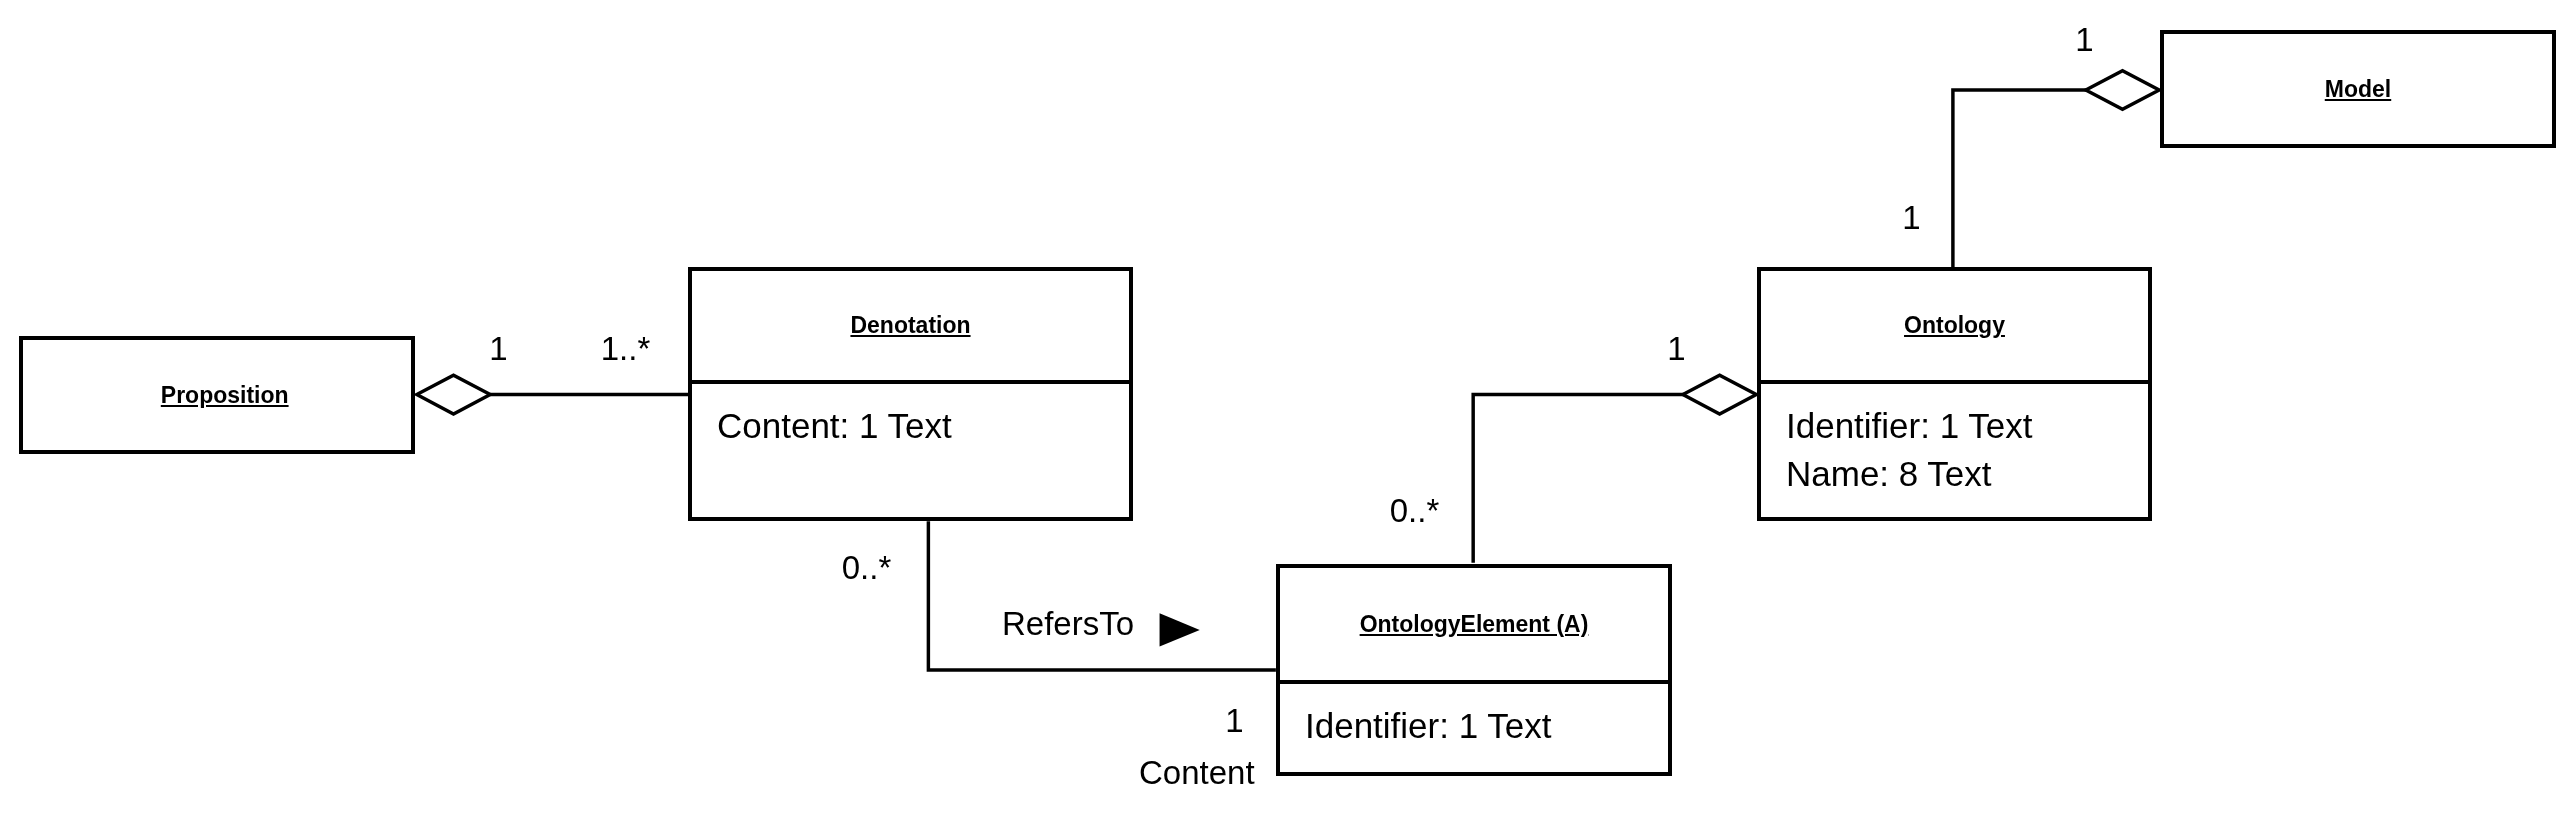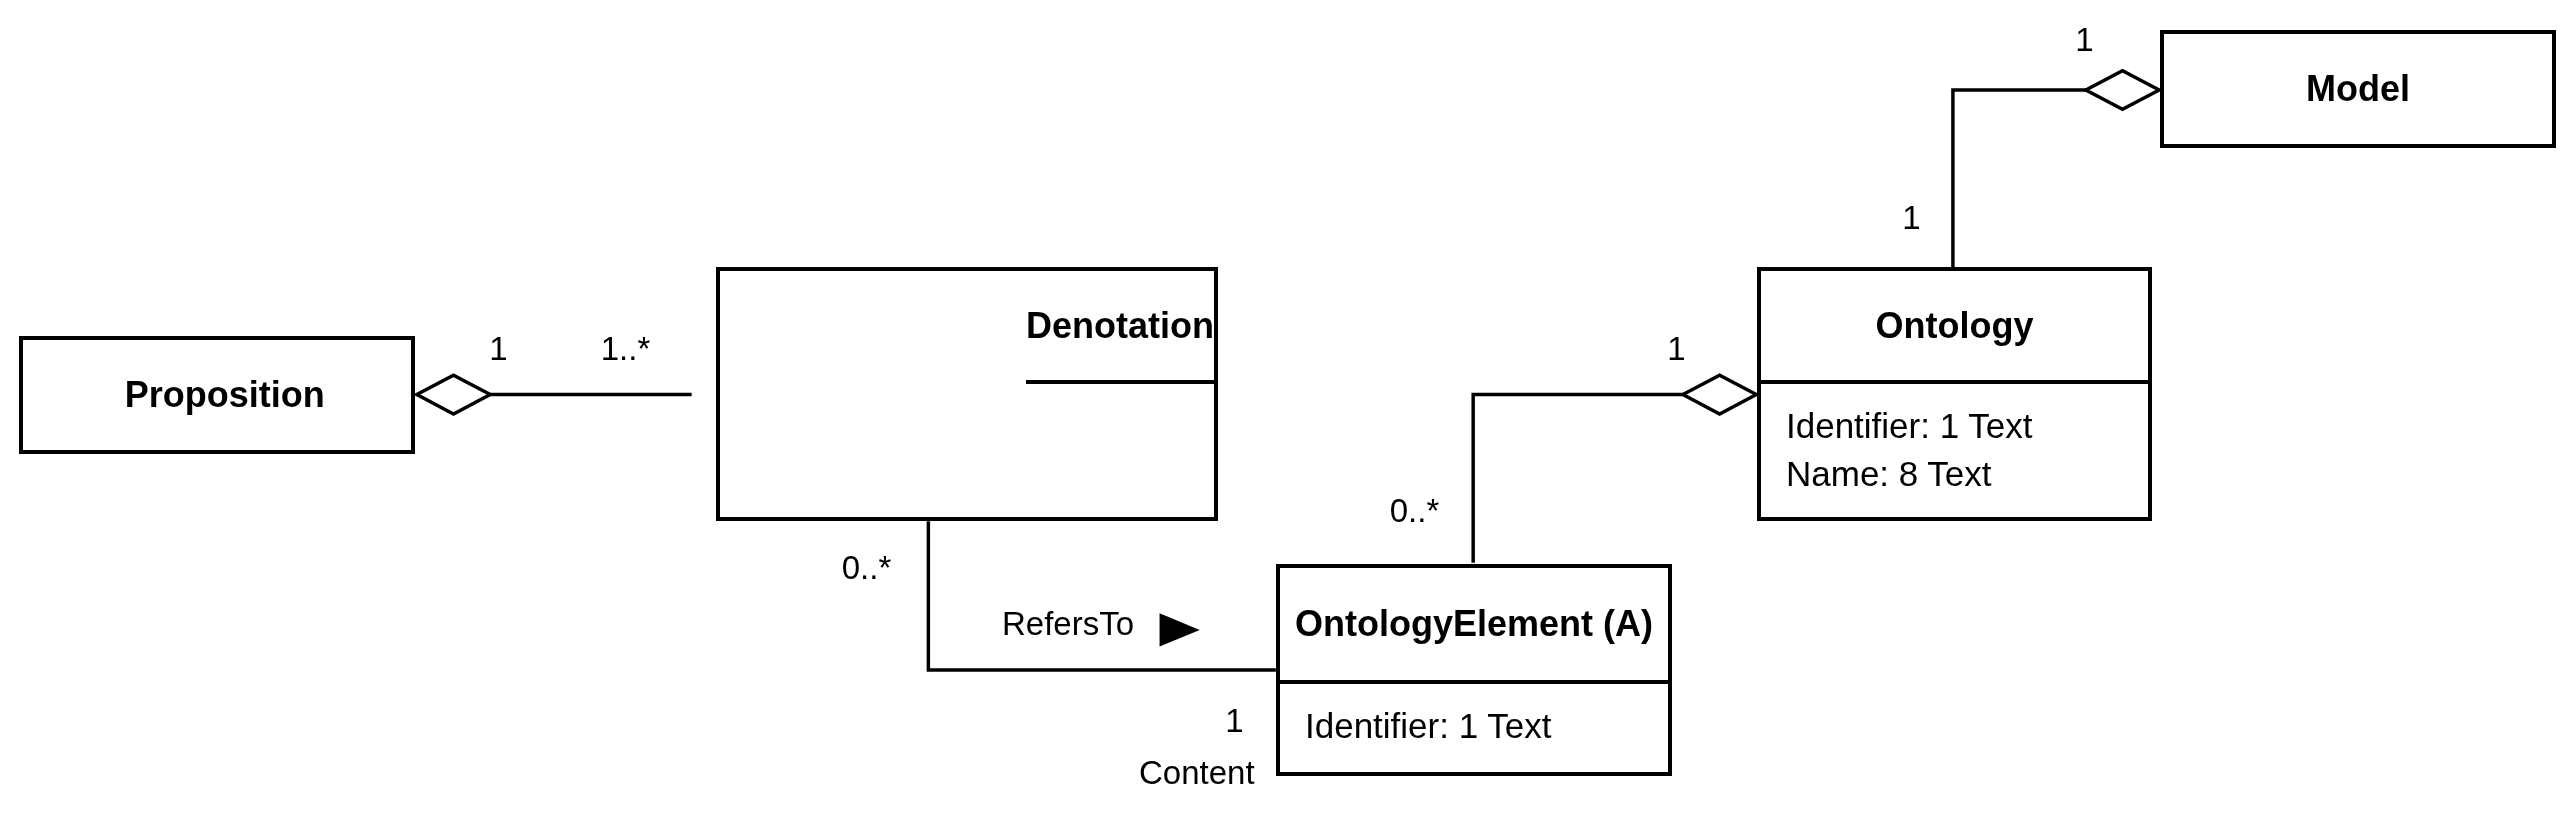--- a/index.html
+++ b/index.html
@@ -28,23 +28,24 @@
     border: 4.2px solid #000000;
     background: #ffffff;
     display: flex;
     flex-direction: column;
   }
   .uml-title {
     display: flex;
     align-items: center;
     justify-content: center;
     font-weight: bold;
-    font-size: 36px;
+    font-size: 23px;
     letter-spacing: 0px;
     flex: 0 0 auto;
+    text-decoration: underline;
   }
   .uml-title.only {
     flex: 1 1 auto;
   }
   .uml-sep {
     border-bottom: 4.2px solid #000000;
   }
   .uml-attrs {
     box-sizing: border-box;
     padding: 18px 14px 0 25px;
@@ -80,23 +81,24 @@
     <polygon points="2430,570 2483,542 2536,570 2483,598" fill="#ffffff" stroke="#000000" stroke-width="5"></polygon>
 
     <polyline points="2820,386 2820,130 3014,130" fill="none" stroke="#000000" stroke-width="5"></polyline>
     <polygon points="3012,130 3065,102 3118,130 3065,158" fill="#ffffff" stroke="#000000" stroke-width="5"></polygon>
   </svg>
 
   <div class="uml-class" style="left:18.7px; top:336px; width:396px; height:118px;padding-left:16px;">
     <div class="uml-title only">Proposition</div>
   </div>
 
-  <div class="uml-class" style="left:716px; top:267px; width:502px; height:254px;align-items:flex-end;">
+  <div class="uml-class" style="left:688px; top:267px; width:445px; height:254px;">
     <div class="uml-title uml-sep" style="height:109px;">Denotation</div>
     <div class="uml-attrs">
+      <div>Content: 1 Text</div>
     </div>
   </div>
 
   <div class="uml-class" style="left:1276px; top:564px; width:396px; height:212px;">
     <div class="uml-title uml-sep" style="height:112px;">OntologyElement (A)</div>
     <div class="uml-attrs">
       <div>Identifier: 1 Text</div>
     </div>
   </div>
 

